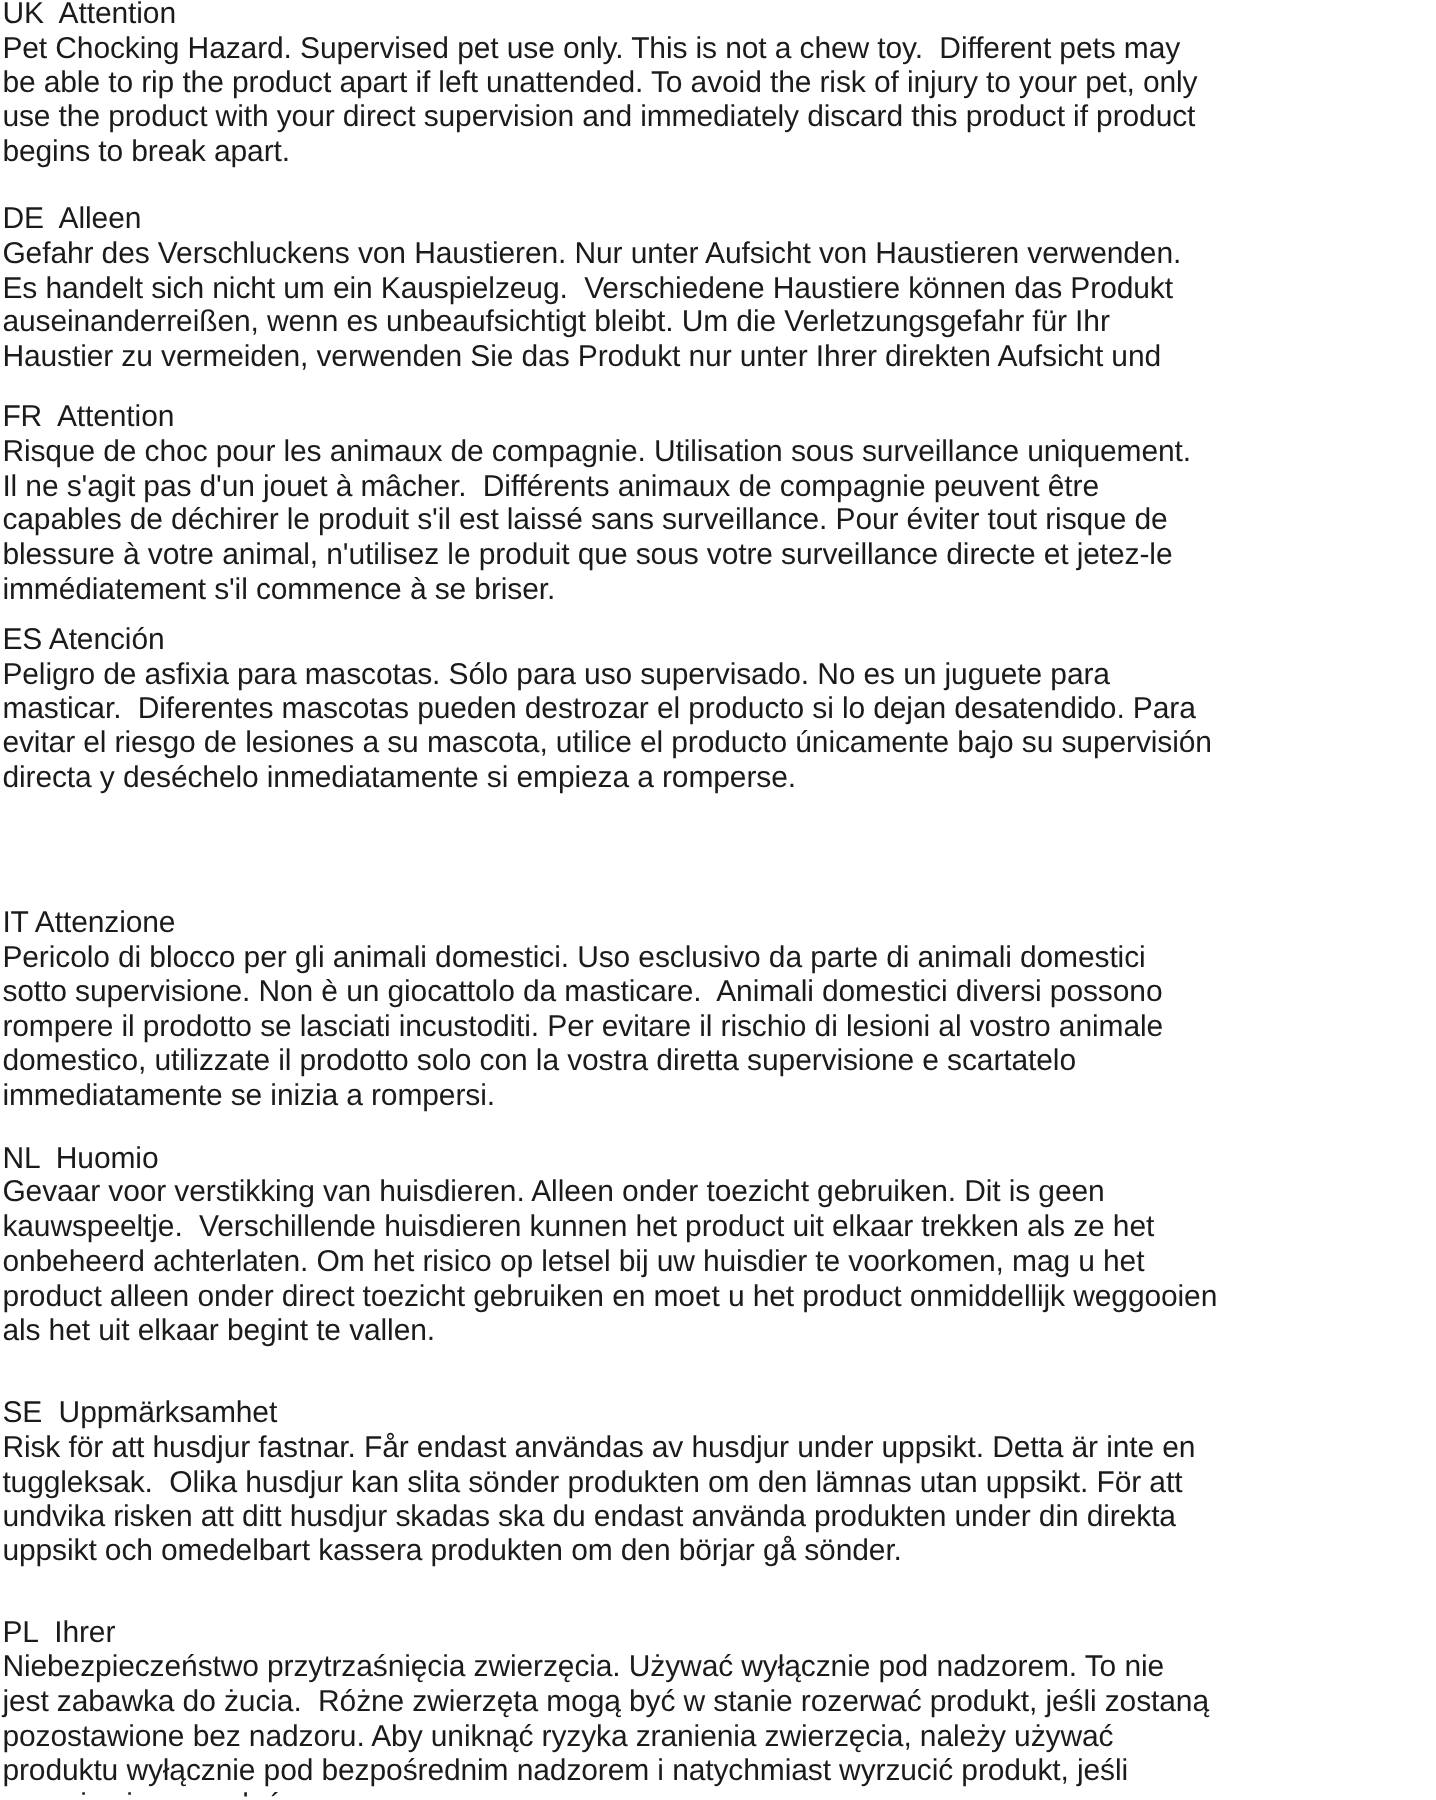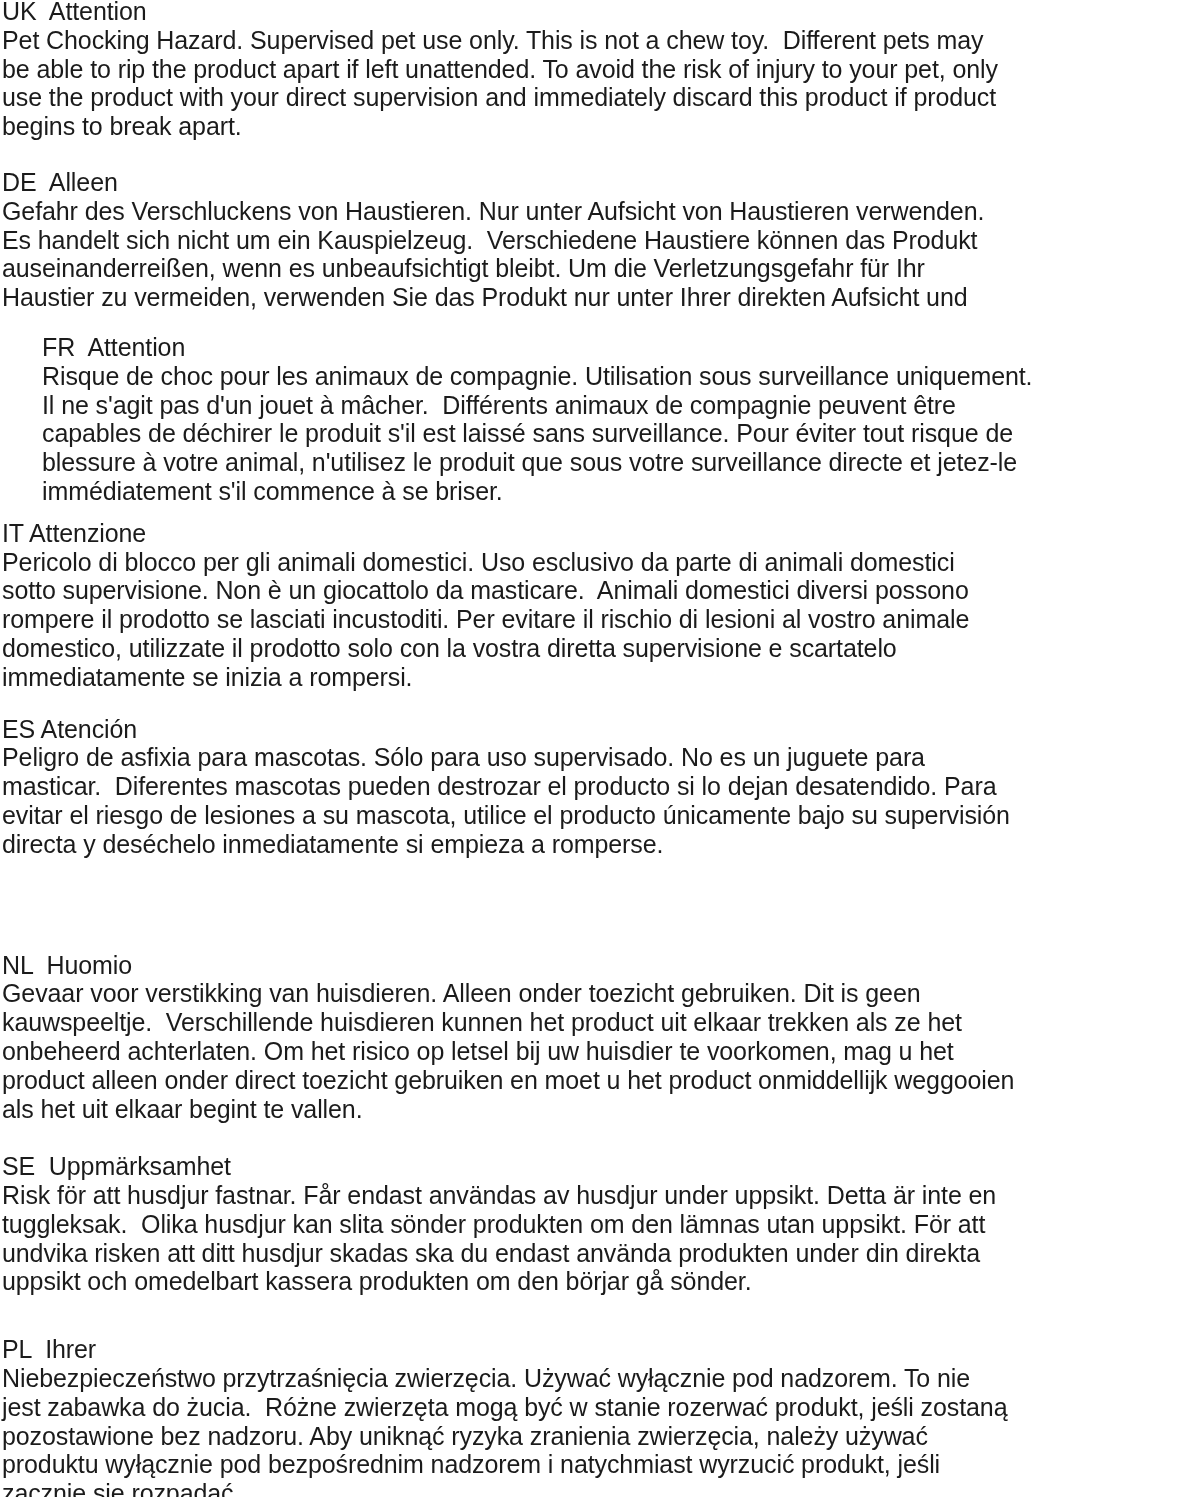--- a/index.html
+++ b/index.html
@@ -25,24 +25,24 @@
   .warning-section .body {
     font-size: 25px;
     line-height: 28.8px;
     letter-spacing: -0.1px;
     white-space: pre;       
     font-weight: 400;
   }
   
   .gap-uk  { margin-bottom: 27px; }
   .gap-de  { margin-bottom: 21px; }
-  .gap-fr  { margin-bottom: 13px; margin-left: 40px; }
+  .gap-fr  { margin-bottom: 13px; }
   .gap-es  { margin-bottom: 92px; }  
   .gap-it  { margin-bottom: 23px; }
-  .gap-nl  { margin-bottom: 29px; }
+  .gap-nl  { margin-bottom: 40px; }
   .gap-se  { margin-bottom: 39px; }
   .gap-pl  { margin-bottom: 0; }
 </style>
 </head>
 <body>
 
 <div class="doc">
 
   <section class="warning-section gap-uk">
     <div class="heading">UK  Attention</div>
@@ -62,35 +62,35 @@
 
   <section class="warning-section gap-fr">
     <div class="heading">FR  Attention</div>
     <div class="body">Risque de choc pour les animaux de compagnie. Utilisation sous surveillance uniquement.
 Il ne s'agit pas d'un jouet à mâcher.  Différents animaux de compagnie peuvent être
 capables de déchirer le produit s'il est laissé sans surveillance. Pour éviter tout risque de
 blessure à votre animal, n'utilisez le produit que sous votre surveillance directe et jetez-le
 immédiatement s'il commence à se briser.</div>
   </section>
 
+  <section class="warning-section gap-es">
+    <div class="heading">ES Atención</div>
+    <div class="body">Peligro de asfixia para mascotas. Sólo para uso supervisado. No es un juguete para
+masticar.  Diferentes mascotas pueden destrozar el producto si lo dejan desatendido. Para
+evitar el riesgo de lesiones a su mascota, utilice el producto únicamente bajo su supervisión
+directa y deséchelo inmediatamente si empieza a romperse.</div>
+  </section>
+
   <section class="warning-section gap-it">
     <div class="heading">IT Attenzione</div>
     <div class="body">Pericolo di blocco per gli animali domestici. Uso esclusivo da parte di animali domestici
 sotto supervisione. Non è un giocattolo da masticare.  Animali domestici diversi possono
 rompere il prodotto se lasciati incustoditi. Per evitare il rischio di lesioni al vostro animale
 domestico, utilizzate il prodotto solo con la vostra diretta supervisione e scartatelo
 immediatamente se inizia a rompersi.</div>
-  </section>
-
-  <section class="warning-section gap-es">
-    <div class="heading">ES Atención</div>
-    <div class="body">Peligro de asfixia para mascotas. Sólo para uso supervisado. No es un juguete para
-masticar.  Diferentes mascotas pueden destrozar el producto si lo dejan desatendido. Para
-evitar el riesgo de lesiones a su mascota, utilice el producto únicamente bajo su supervisión
-directa y deséchelo inmediatamente si empieza a romperse.</div>
   </section>
 
   <section class="warning-section gap-nl">
     <div class="heading">NL  Huomio</div>
     <div class="body">Gevaar voor verstikking van huisdieren. Alleen onder toezicht gebruiken. Dit is geen
 kauwspeeltje.  Verschillende huisdieren kunnen het product uit elkaar trekken als ze het
 onbeheerd achterlaten. Om het risico op letsel bij uw huisdier te voorkomen, mag u het
 product alleen onder direct toezicht gebruiken en moet u het product onmiddellijk weggooien
 als het uit elkaar begint te vallen.</div>
   </section>

